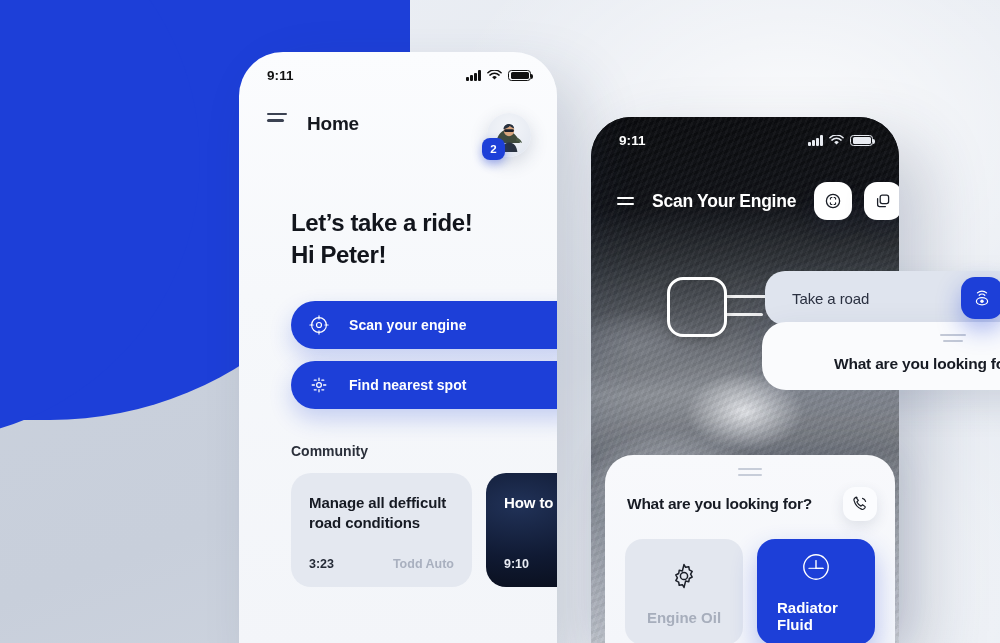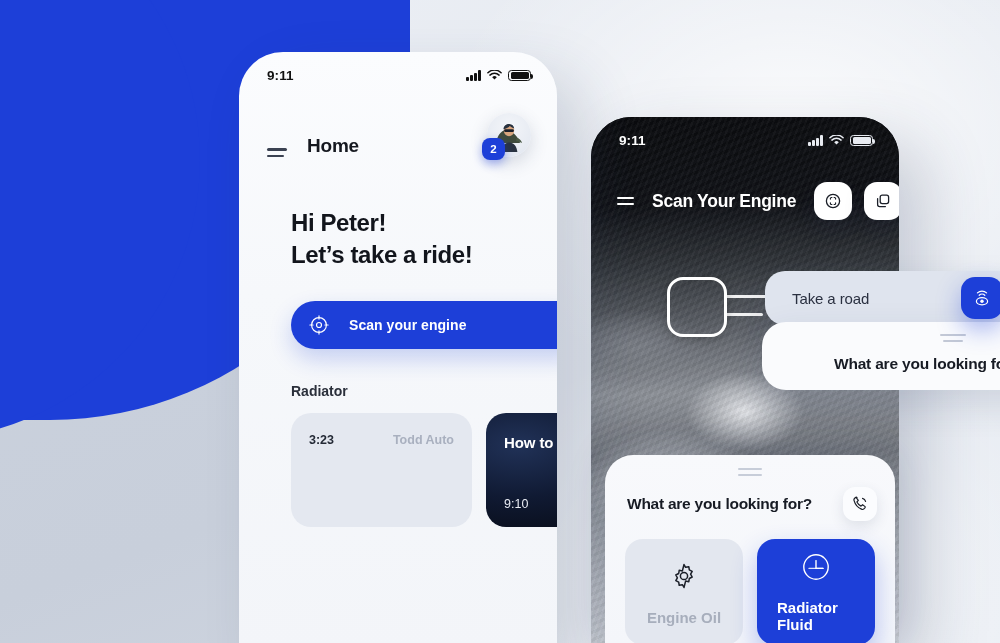--- a/index.html
+++ b/index.html
@@ -82,21 +82,21 @@
     width: 23px; height: 11.5px; border: 1.4px solid #111;
     border-radius: 3.4px; padding: 1.5px; position: relative;
   }
   .ic-batt::after {
     content:""; position:absolute; right:-3.4px; top:3.3px;
     width:2px; height:4.6px; background:#111; border-radius:0 2px 2px 0;
   }
   .ic-batt i { display:block; width:100%; height:100%; background:#111; border-radius:1.6px; }
 
   .topbar {
-    display: flex; align-items: flex-end;
+    display: flex; align-items: flex-start;
     padding: 30px 26px 0 28px; gap: 20px;
   }
   .hamburger { width: 20px; display:flex; flex-direction:column; gap:4.4px; cursor:pointer; }
   .hamburger span { display:block; height:2.1px; background:#3b4252; border-radius:2px; }
   .hamburger span:nth-child(2){ width: 17px; }
   .page-title { font-size: 19px; font-weight: 700; color:#15181f; letter-spacing:-.2px; }
   .avatar-wrap { margin-left:auto; position: relative; width: 44px; height:44px; }
   .avatar {
     width: 44px; height: 44px; border-radius: 50%;
     overflow: hidden; position: relative;
@@ -147,21 +147,21 @@
   .card.light { background:#e4e8f0; }
   .card.dark {
     background: radial-gradient(ellipse at 18% 28%, #213258 0%, #101a33 45%, #05070d 100%);
   }
   .card .ttl { font-size: 15px; font-weight:700; line-height:1.35; letter-spacing:-.1px; }
   .card.light .ttl { color:#161a23; }
   .card.dark .ttl { color:#ffffff; }
   .card .meta { display:flex; justify-content:space-between; align-items:center; font-size:12.5px; }
   .card.light .meta .t { color:#242a36; font-weight:600; }
   .card.light .meta .a { color:#a9b0bf; font-weight:600; }
-  .card.dark .meta .t { color:#e9ecf4; font-weight:400;margin-top:23px; }
+  .card.dark .meta .t { color:#e9ecf4; font-weight:700;margin-top:23px; }
 
   
   #phone-scan {
     left: 591px; top: 117px;
     width: 308px; height: 526px;
     border-radius: 40px 40px 0 0;
     background: #0c0d10;
     box-shadow: 26px 24px 64px rgba(40,55,90,.22);
   }
   .engine-photo {
@@ -406,42 +406,51 @@
             <rect x="12.1" y="10.2" width="9.8" height="2.9" rx="1.3" fill="#1a1f2a"></rect>
             <path d="M9 33c.6-6 3.8-9.4 8-9.6 4.4-.2 7.6 3.2 8.4 9.6z" fill="#2a3340"></path>
             <path d="M24.5 18.5c2.6.5 4.8 2.8 5.6 5.6-2-1-4-1.6-6-1.8z" fill="#4a5a46"></path>
           </svg>
         </div>
         <div class="badge">2</div>
       </div>
     </div>
 
     <div class="greeting">
+      <div>Let’s take a ride!</div>
       <div>Hi Peter!</div>
-      <div>Let’s take a ride!</div>
     </div>
 
     <div class="actions">
 
       <div class="action-btn">
         <svg width="20" height="20" viewBox="0 0 20 20">
           <circle cx="10" cy="10" r="7.4" fill="none" stroke="#fff" stroke-width="1.2"></circle>
           <circle cx="10" cy="10" r="2.5" fill="none" stroke="#fff" stroke-width="1.2"></circle>
           <path d="M10 .9v3.2M10 15.9v3.2M.9 10h3.2M15.9 10h3.2" stroke="#fff" stroke-width="1.2" stroke-linecap="round"></path>
         </svg>
         <span class="lbl">Scan your engine</span>
       </div>
 
-
-    </div>
-
-    <div class="community-h">Radiator</div>
+      <div class="action-btn">
+        <svg width="20" height="20" viewBox="0 0 20 20">
+          <circle cx="10" cy="10" r="2.4" fill="none" stroke="#fff" stroke-width="1.2"></circle>
+          <path d="M10 3.2v2.2M10 14.6v2.2M3.2 10h2.2M14.6 10h2.2" stroke="#fff" stroke-width="1.3" stroke-linecap="round"></path>
+          <path d="M5.2 5.2h2M12.8 5.2h2M5.2 14.8h2M12.8 14.8h2" stroke="#fff" stroke-width="1.2" stroke-linecap="round"></path>
+        </svg>
+        <span class="lbl">Find nearest spot</span>
+      </div>
+
+    </div>
+
+    <div class="community-h">Community</div>
 
     <div class="cards">
       <div class="card light">
+        <div class="ttl">Manage all defficult road conditions</div>
         <div class="meta">
           <span class="t">3:23</span>
           <span class="a">Todd Auto</span>
         </div>
       </div>
       <div class="card dark">
         <div class="ttl">How to safely</div>
         <div class="meta">
           <span class="t">9:10</span>
         </div>

